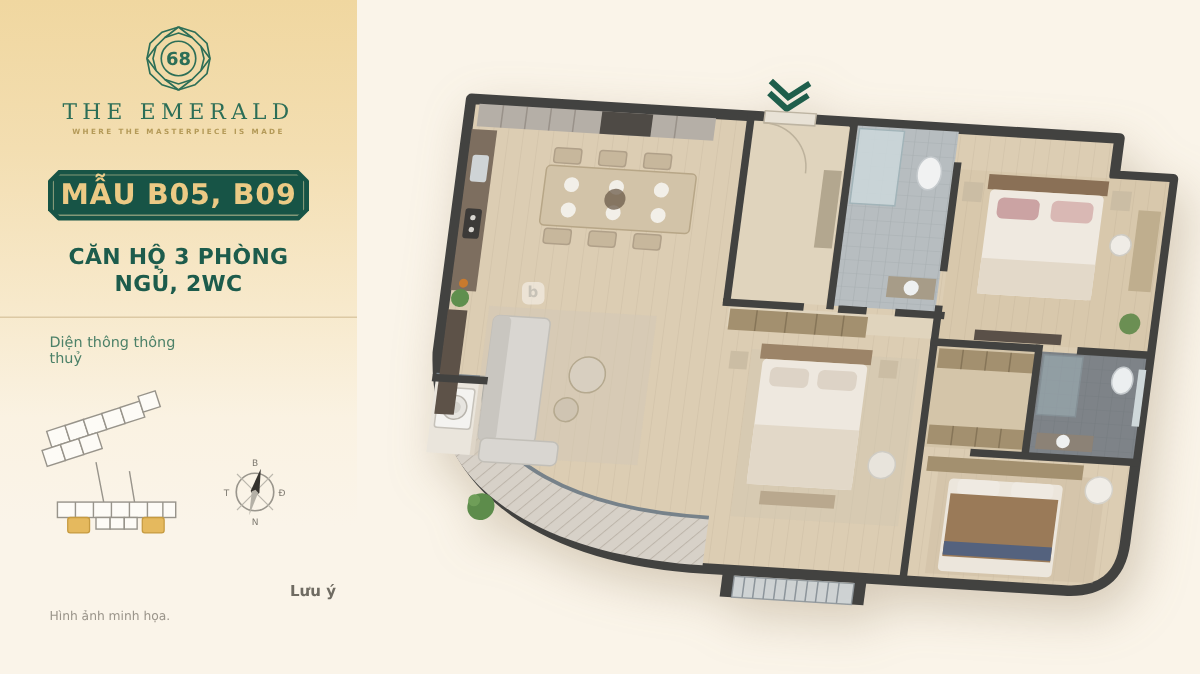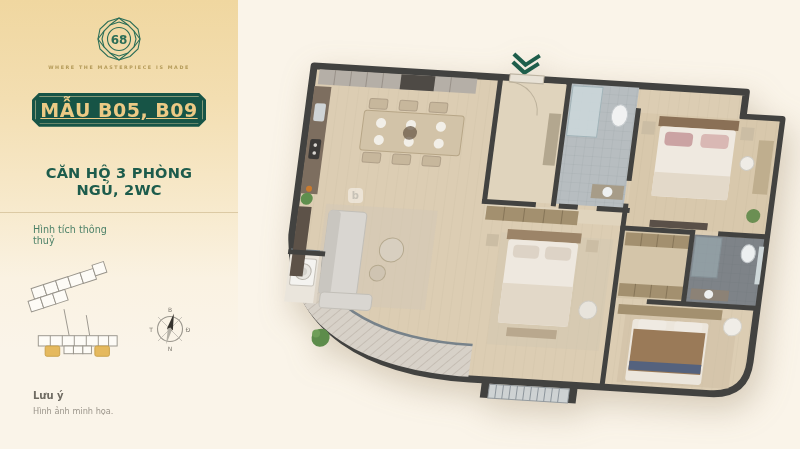--- a/index.html
+++ b/index.html
@@ -23,41 +23,40 @@
   .brand-tagline{
     color:#b49a58;font-size:4.8px;letter-spacing:1.6px;margin-top:4px;line-height:1;
     font-weight:bold;
   }
   .badge{
     position:relative;width:174px;height:34px;margin:22px auto 0;
     background:#175446;color:#ecca85;
     display:flex;align-items:center;justify-content:center;
     font-size:19px;font-weight:bold;letter-spacing:.5px;
     clip-path:polygon(7px 0,calc(100% - 7px) 0,100% 7px,100% calc(100% - 7px),calc(100% - 7px) 100%,7px 100%,0 calc(100% - 7px),0 7px);
-    text-decoration:underline;
   }
   .badge::after{
     content:"";position:absolute;inset:3px;pointer-events:none;
     border:1px solid rgba(240,220,170,.5);
     clip-path:polygon(5px 0,calc(100% - 5px) 0,100% 5px,100% calc(100% - 5px),calc(100% - 5px) 100%,5px 100%,0 calc(100% - 5px),0 5px);
   }
   .unit-type{
-    margin-top:37px;padding:0 26px;color:#1d5c4c;
+    margin-top:16px;padding:0 26px;color:#1d5c4c;
     font-size:14.6px;font-weight:bold;letter-spacing:.2px;line-height:1.2;
   }
   .panel-divider{height:1px;background:rgba(170,140,85,.35);margin:13px 0 0;}
   .areas{display:flex;text-align:left;padding-left:33px;margin-top:11px;}
   .area-col{width:97px;}
   .area-label{font-size:9.6px;color:#4c8168;line-height:1.15;}
   .area-value{font-size:13.5px;font-weight:bold;color:#16493c;margin-top:4px;}
   .locator{position:relative;height:106px;margin-top:14px;}
   .locator .footprint{position:absolute;left:16px;top:0;}
   .locator .compass{position:absolute;left:146px;top:44px;}
   .notes{text-align:left;padding:0 14px 0 33px;margin-top:24px;}
-  .notes-title{font-size:10px;font-weight:bold;color:#6f6b62;margin-bottom:4px;}
+  .notes-title{font-size:10px;font-weight:bold;color:#6f6b62;margin-bottom:4px;text-align:right;}
   .notes-list{list-style:none;margin:0;padding:0;font-size:8.2px;color:#9b958b;line-height:1.5;}
   
   .plan{position:absolute;left:238px;top:46px;width:562px;height:402px;}
   .plan svg.floorplan{filter:drop-shadow(6px 12px 16px rgba(130,105,70,.30));}
   .watermark{
     position:absolute;left:110px;top:142px;display:flex;align-items:center;gap:5px;
     color:rgba(255,255,255,.55);font-size:15px;font-weight:bold;letter-spacing:.5px;
     pointer-events:none;
   }
   .wm-logo{
@@ -75,33 +74,34 @@
     <svg width="46" height="46" viewBox="0 0 46 46">
       <g fill="none" stroke="#2c6e57" stroke-width="1.1">
         <polygon points="23,2 34,5.5 42,13 44,23 42,33 34,40.5 23,44 12,40.5 4,33 2,23 4,13 12,5.5"></polygon>
         <polygon points="23,6 32,9 38,15 40,23 38,31 32,37 23,40 14,37 8,31 6,23 8,15 14,9"></polygon>
         <circle cx="23" cy="23" r="11.5"></circle>
         <path d="M23,2 L14,9 M23,2 L32,9 M2,23 L8,15 M2,23 L8,31 M44,23 L38,15 M44,23 L38,31 M23,44 L14,37 M23,44 L32,37"></path>
       </g>
       <text x="23" y="27.5" text-anchor="middle" font-size="12" font-weight="bold" fill="#2c6e57">68</text>
     </svg>
   </div>
+  <div class="brand-name">THE EMERALD</div>
   <div class="brand-tagline">WHERE THE MASTERPIECE IS MADE</div>
 
   <div class="badge">
     <span>MẪU B05, B09</span>
   </div>
 
   <div class="unit-type">CĂN HỘ 3 PHÒNG NGỦ, 2WC</div>
 
   <div class="panel-divider"></div>
 
   <div class="areas">
     <div class="area-col">
-      <div class="area-label">Hình tích thông thuỷ</div>
+      <div class="area-label">Diện thông thông thuỷ</div>
     </div>
   </div>
 
   <div class="locator">
 
     <svg class="footprint" width="120" height="100" viewBox="0 0 140 112">
       <g fill="#fdfbf6" stroke="#98948b" stroke-width="1.1">
         <g transform="rotate(-18 60 32)">
           <rect x="20" y="18" width="15" height="13"></rect>
           <rect x="35" y="18" width="15" height="13"></rect>

